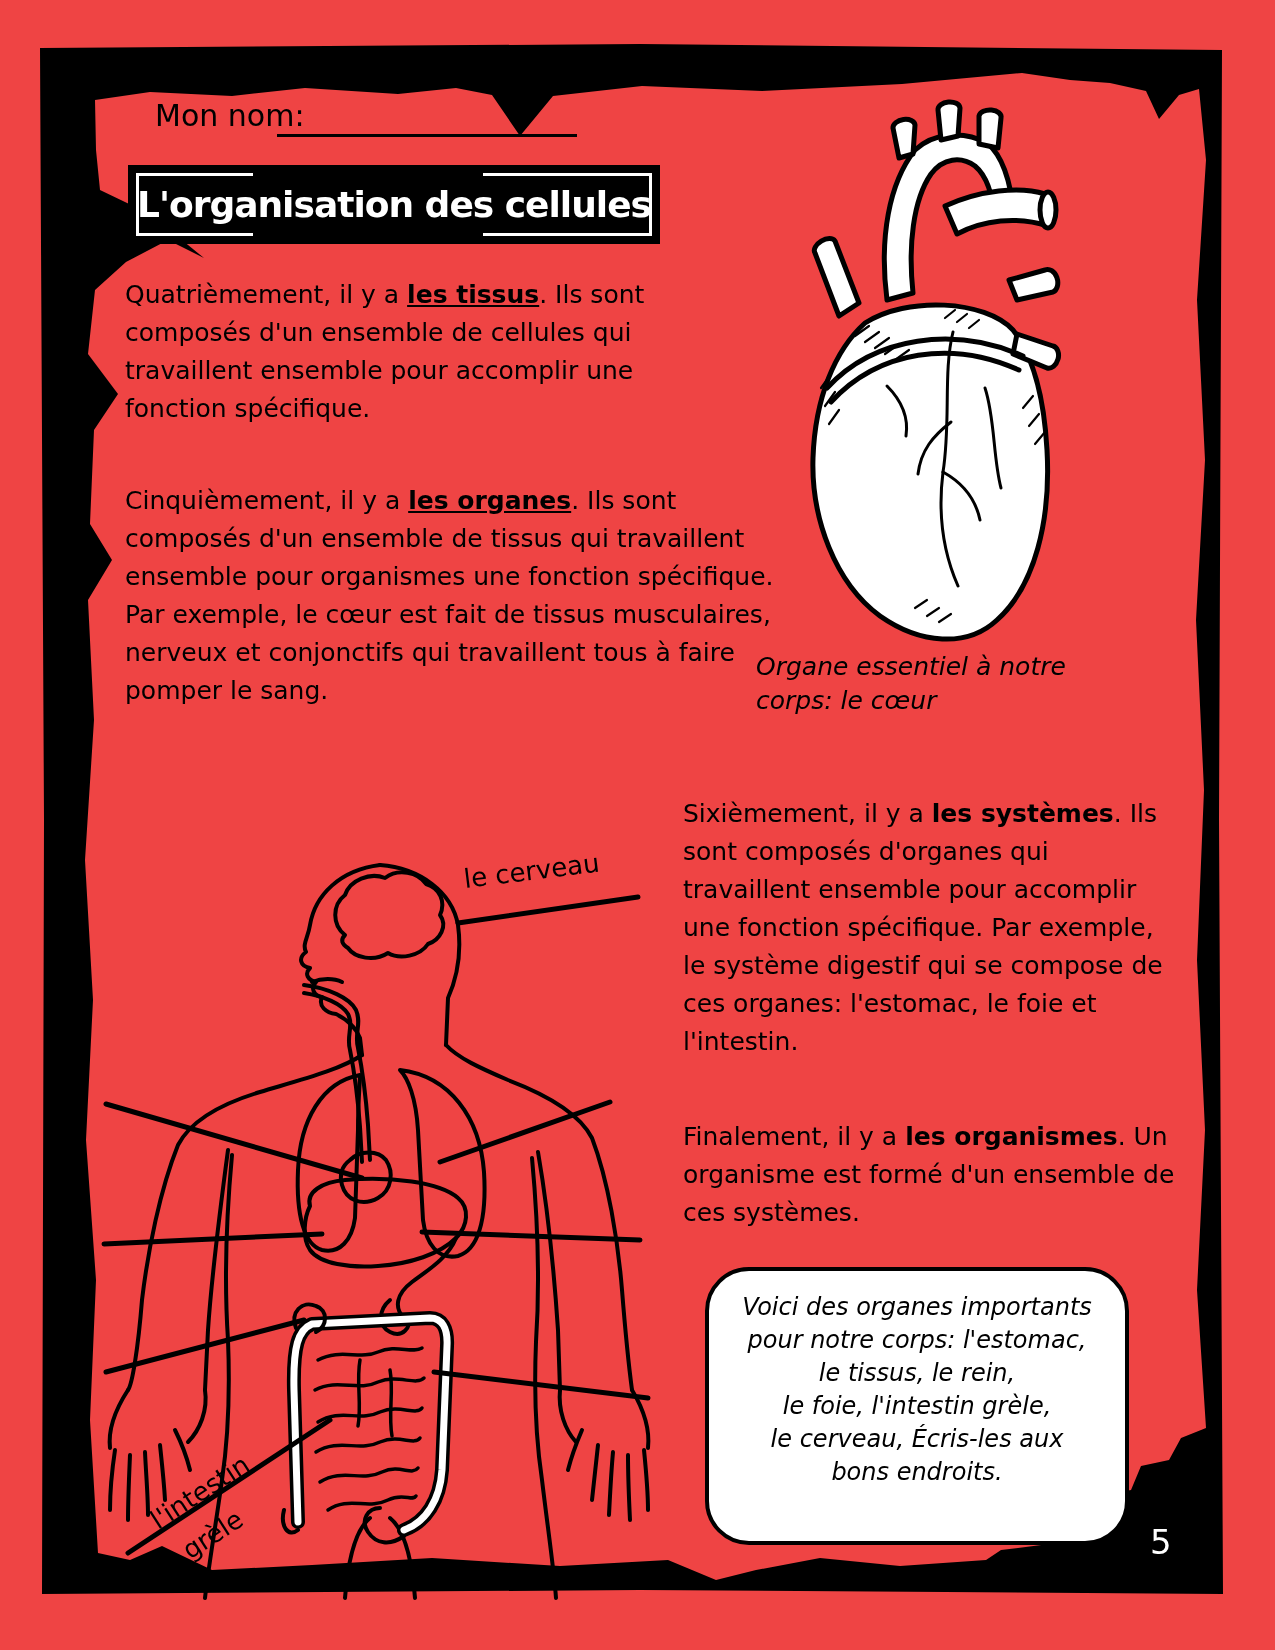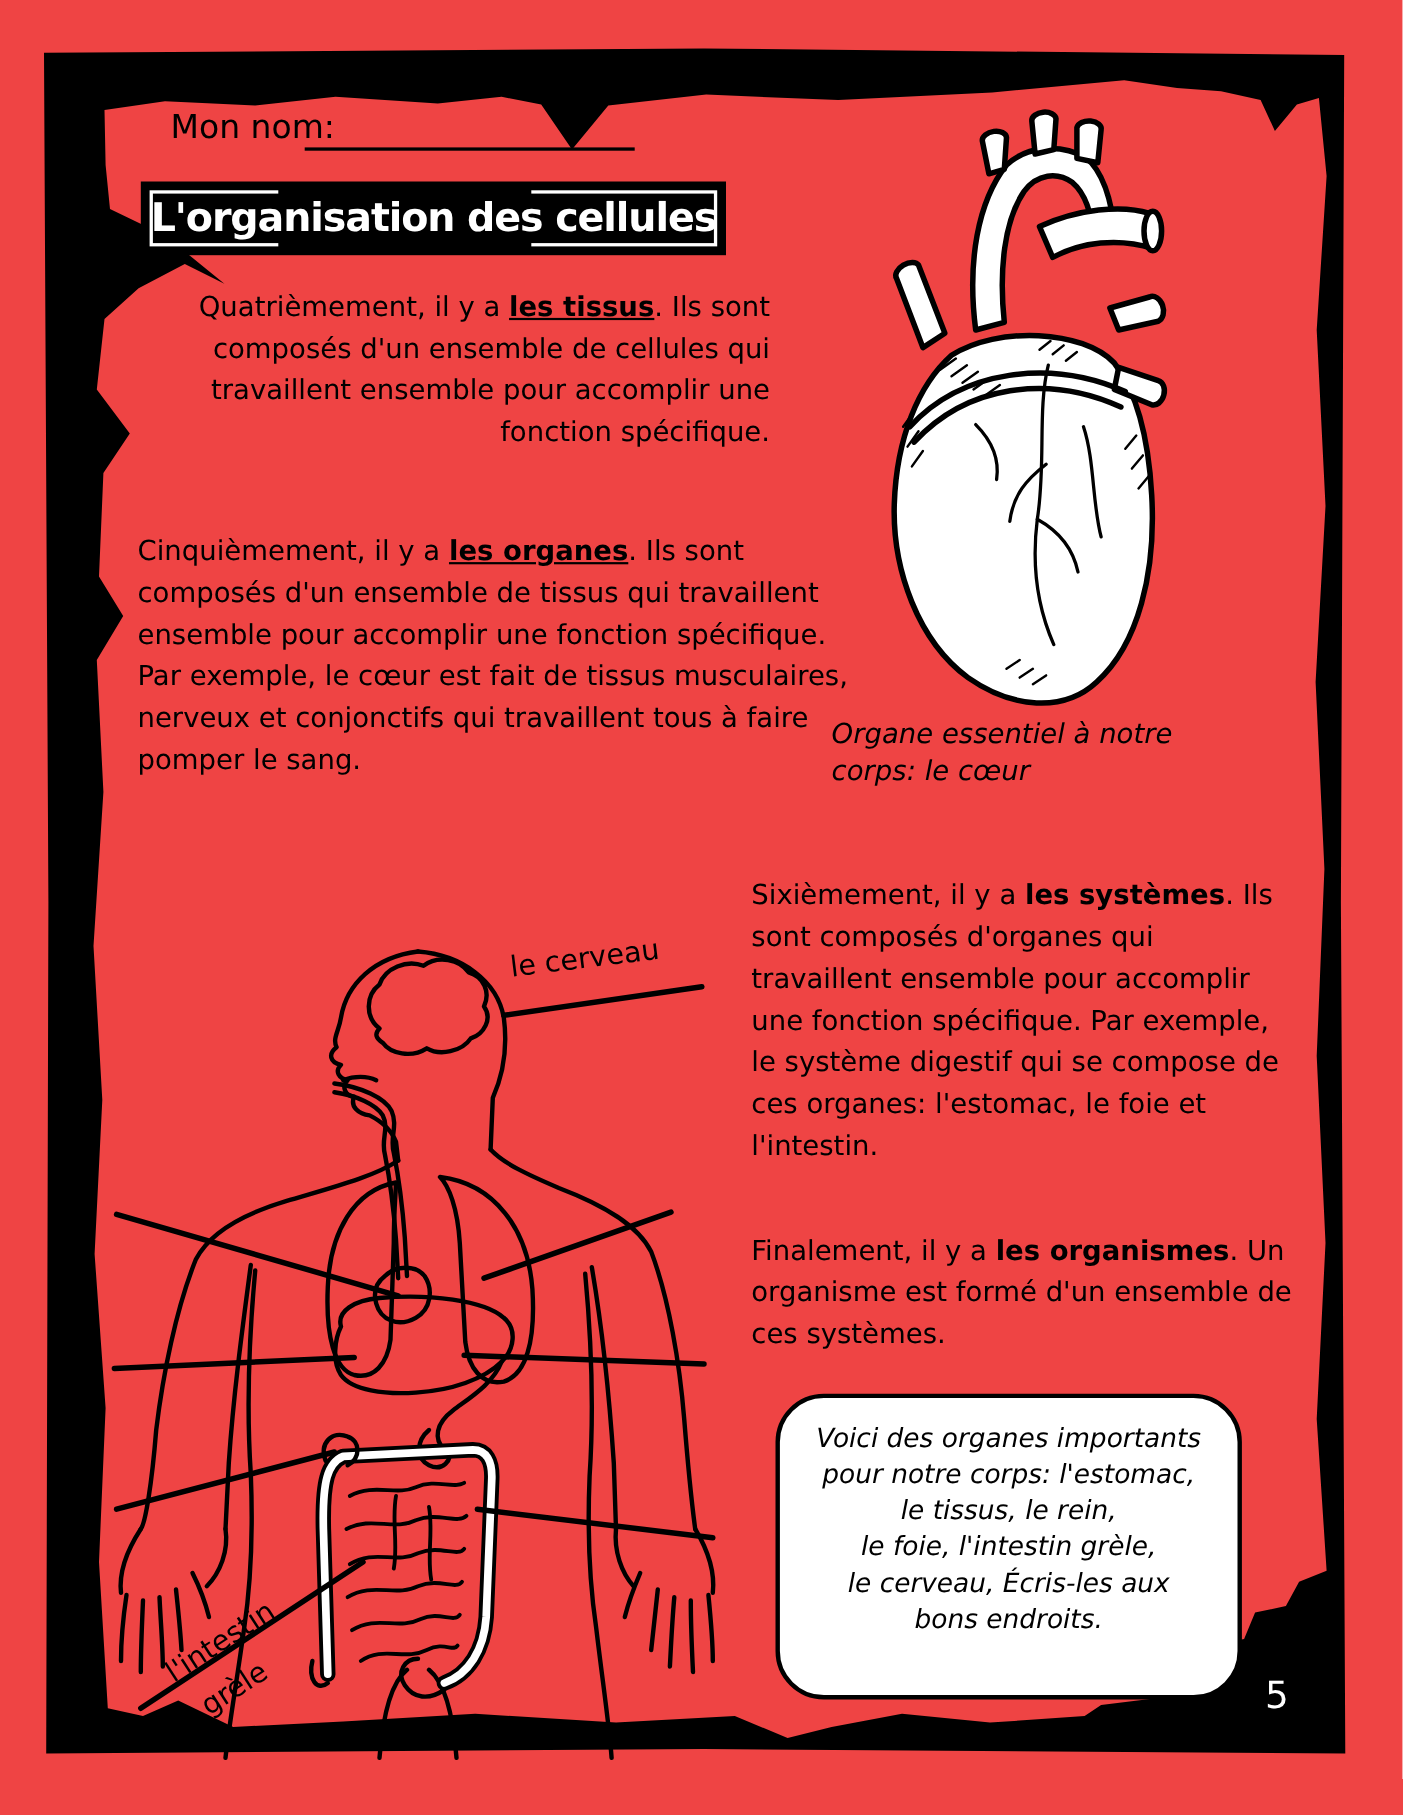--- a/index.html
+++ b/index.html
@@ -3,31 +3,31 @@
 <meta charset="utf-8">
 <style>
   html,body{margin:0;padding:0;background:#ffffff;}
   .page{position:relative;width:1275px;height:1650px;background:#ef4444;overflow:hidden;
         font-family:"DejaVu Sans",sans-serif;color:#000;}
   .abs{position:absolute;}
   svg{display:block;}
   
   .name-row{left:155px;top:98px;font-size:30px;}
   .name-rule{left:277px;top:134px;width:300px;border-top:3px solid #000;}
-  .banner{left:128px;top:165px;width:532px;height:67px;background:#000;}
+  .banner{left:128px;top:165px;width:532px;height:79px;background:#000;}
   .banner-inner{position:absolute;left:8px;top:8px;right:8px;bottom:8px;border:3px solid #fff;}
   .banner-patch{position:absolute;left:125px;width:230px;height:12px;background:#000;}
   .banner-title{position:absolute;left:0;top:0;width:100%;height:100%;display:flex;
       align-items:center;justify-content:center;color:#fff;font-weight:700;font-size:36px;
       letter-spacing:-1px;white-space:nowrap;}
   
   .para{font-size:25px;line-height:38px;}
   .kw-u{font-weight:700;text-decoration:underline;}
   .kw-b{font-weight:700;}
-  .p1{left:125px;top:260px;width:575px;text-align:right;}
+  .p1{left:125px;top:276px;width:575px;}
   .p2{left:125px;top:482px;width:665px;}
   .p3{left:683px;top:795px;width:500px;}
   .p4{left:683px;top:1118px;width:500px;}
   .caption{left:756px;top:650px;width:380px;text-align:left;font-style:italic;
       font-size:25px;line-height:34px;}
   .info-box{left:705px;top:1267px;width:384px;height:270px;border:4px solid #000;
       border-radius:44px;background:#fff;padding-left:32px;}
   .info-box-text{position:absolute;left:8px;right:8px;top:20px;text-align:center;
       font-style:italic;font-size:24px;line-height:33px;}
   .page-num{left:1150px;top:1522px;color:#fff;font-size:34px;}
@@ -57,21 +57,21 @@
 
   <div class="abs banner">
     <div class="banner-inner"></div>
     <div class="banner-patch" style="top:3px;"></div>
     <div class="banner-patch" style="bottom:3px;"></div>
     <div class="banner-title">L'organisation des cellules</div>
   </div>
 
   <div class="abs para p1"><span>Quatrièmement, il y a </span><span class="kw-u">les tissus</span><span>. Ils sont composés d'un ensemble de cellules qui travaillent ensemble pour accomplir une fonction spécifique.</span></div>
 
-  <div class="abs para p2"><span>Cinquièmement, il y a </span><span class="kw-u">les organes</span><span>.  Ils sont composés d'un ensemble de tissus qui travaillent ensemble pour accomplir une fonction spécifique. Par exemple, le cœur est fait de tissus musculaires, nerveux et conjonctifs qui travaillent tous à faire pomper le sang.</span></div>
+  <div class="abs para p2"><span>Cinquièmement, il y a </span><span class="kw-u">les organes</span><span>.  Ils sont composés d'un ensemble de tissus qui travaillent ensemble pour organismes une fonction spécifique. Par exemple, le cœur est fait de tissus musculaires, nerveux et conjonctifs qui travaillent tous à faire pomper le sang.</span></div>
 
   <div class="abs para p3"><span>Sixièmement, il y a </span><span class="kw-b">les systèmes</span><span>. Ils sont composés d'organes qui travaillent ensemble pour accomplir une fonction spécifique. Par exemple, le système digestif qui se compose de ces organes: l'estomac, le foie et l'intestin.</span></div>
 
   <div class="abs para p4"><span>Finalement, il y a </span><span class="kw-b">les organismes</span><span>. Un organisme est formé d'un ensemble de ces systèmes.</span></div>
 
   <svg class="abs" style="left:795px;top:88px;" width="315" height="560" viewBox="0 0 315 560" aria-hidden="true">
     <g fill="none" stroke="#000" stroke-width="5" stroke-linecap="round" stroke-linejoin="round">
 
       <path fill="#fff" d="M 70,235 C 40,262 20,310 18,370 C 16,430 40,495 85,528
         C 125,556 172,560 202,532 C 240,498 256,432 252,362

